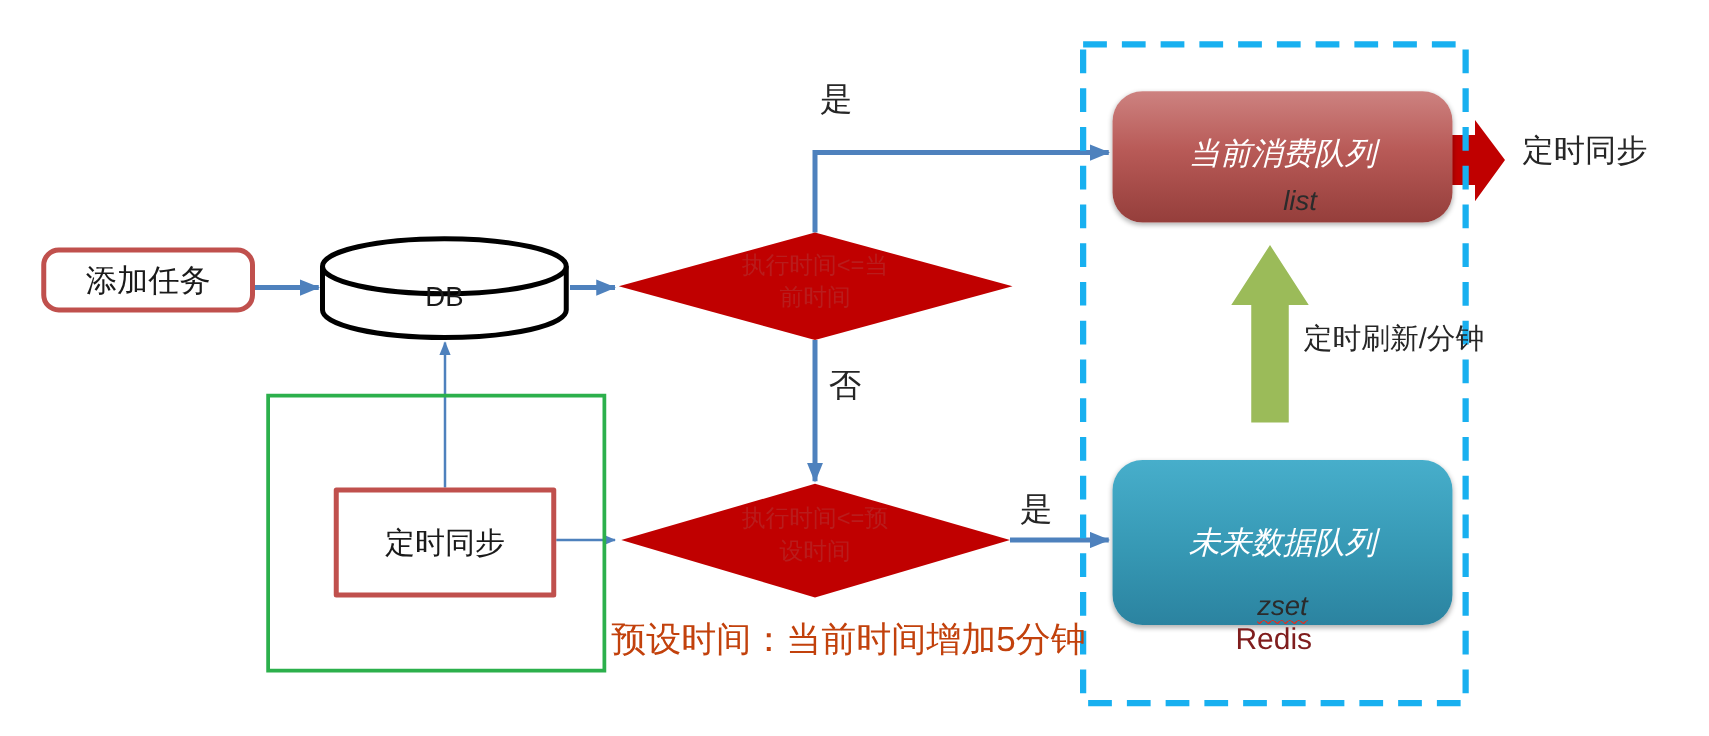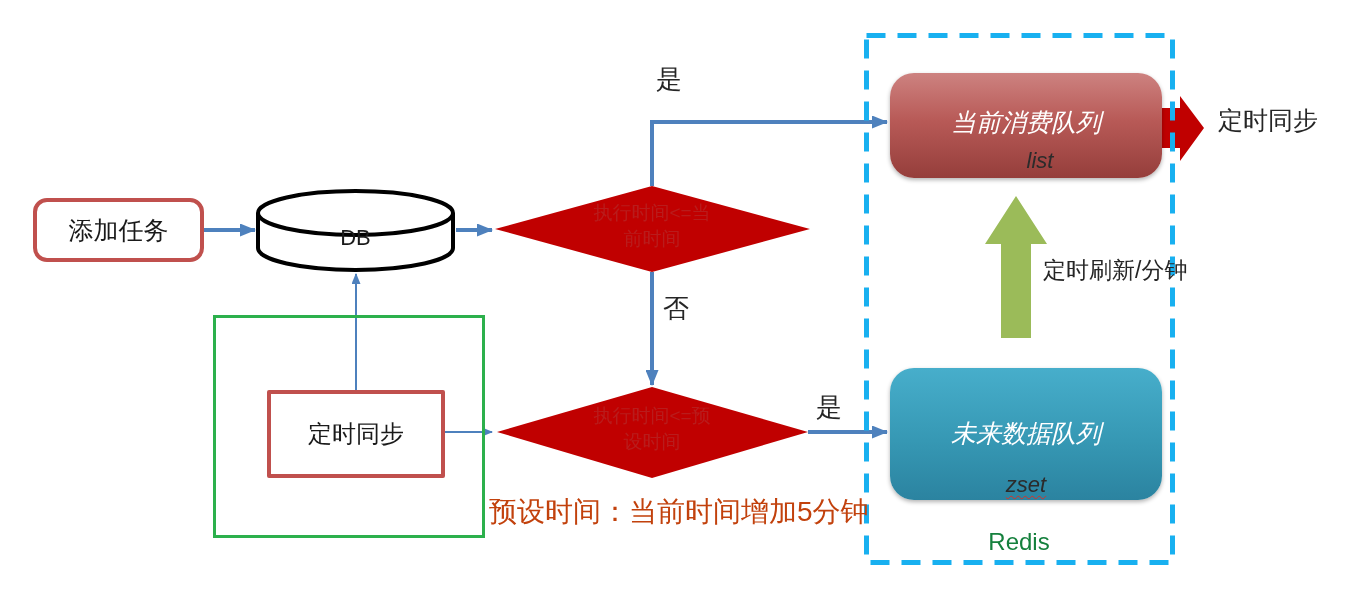--- a/index.html
+++ b/index.html
@@ -8,21 +8,21 @@
     font-family:"Liberation Sans","DejaVu Sans",sans-serif;color:#1a1a1a;
   }
   #shape-layer{position:absolute;left:0;top:0;z-index:1;}
   .node{position:absolute;box-sizing:border-box;z-index:2;}
   .lbl{position:absolute;z-index:3;white-space:nowrap;}
 
   .box-outline{
     background:#ffffff;border:4px solid #c0504d;display:flex;
     align-items:center;justify-content:center;
   }
-  #add-task-node{left:33px;top:198px;width:171px;height:64px;border-radius:14px;font-size:25px;}
+  #add-task-node{left:33px;top:198px;width:171px;height:52px;border-radius:14px;font-size:25px;}
   #timer-sync-node{left:267px;top:390px;width:178px;height:88px;border-radius:2px;font-size:24px;}
   #sync-group-box{left:213px;top:315px;width:272px;height:223px;border:3px solid #2cb04c;background:transparent;}
 
   .queue-box{
     left:890px;width:272px;border-radius:24px;display:flex;flex-direction:column;
     align-items:center;box-shadow:0 2px 4px rgba(0,0,0,.3);font-style:italic;
   }
   #current-queue-node{
     top:73px;height:105px;
     background:linear-gradient(180deg,#cd8280 0%,#b85a57 45%,#953e3b 100%);
@@ -49,21 +49,21 @@
   #cond2-label{left:527px;top:403px;}
 
   .branch-label{font-size:26px;color:#262626;}
   #yes-top-label{left:656px;top:62px;}
   #no-label{left:663px;top:291px;}
   #yes-right-label{left:816px;top:390px;}
 
   #db-label{left:258px;top:225px;width:195px;text-align:center;font-size:22px;}
   #refresh-label{left:1043px;top:255px;font-size:23px;color:#262626;}
   #consume-label{left:1218px;top:104px;font-size:25px;color:#262626;}
-  #redis-label{left:866px;top:528px;width:306px;text-align:center;font-size:24px;color:#15803d;}
+  #redis-label{left:866px;top:498px;width:306px;text-align:center;font-size:24px;color:#7f1d1d;}
   #preset-note{left:489px;top:493px;font-size:28px;color:#c2410c;}
 </style>
 </head>
 <body>
 
 <div id="canvas">
 
   <svg id="shape-layer" width="1367" height="589" viewBox="0 0 1367 589">
     <defs>
       <marker id="ah" markerUnits="userSpaceOnUse" markerWidth="16" markerHeight="13" refX="15" refY="6.5" orient="auto">

